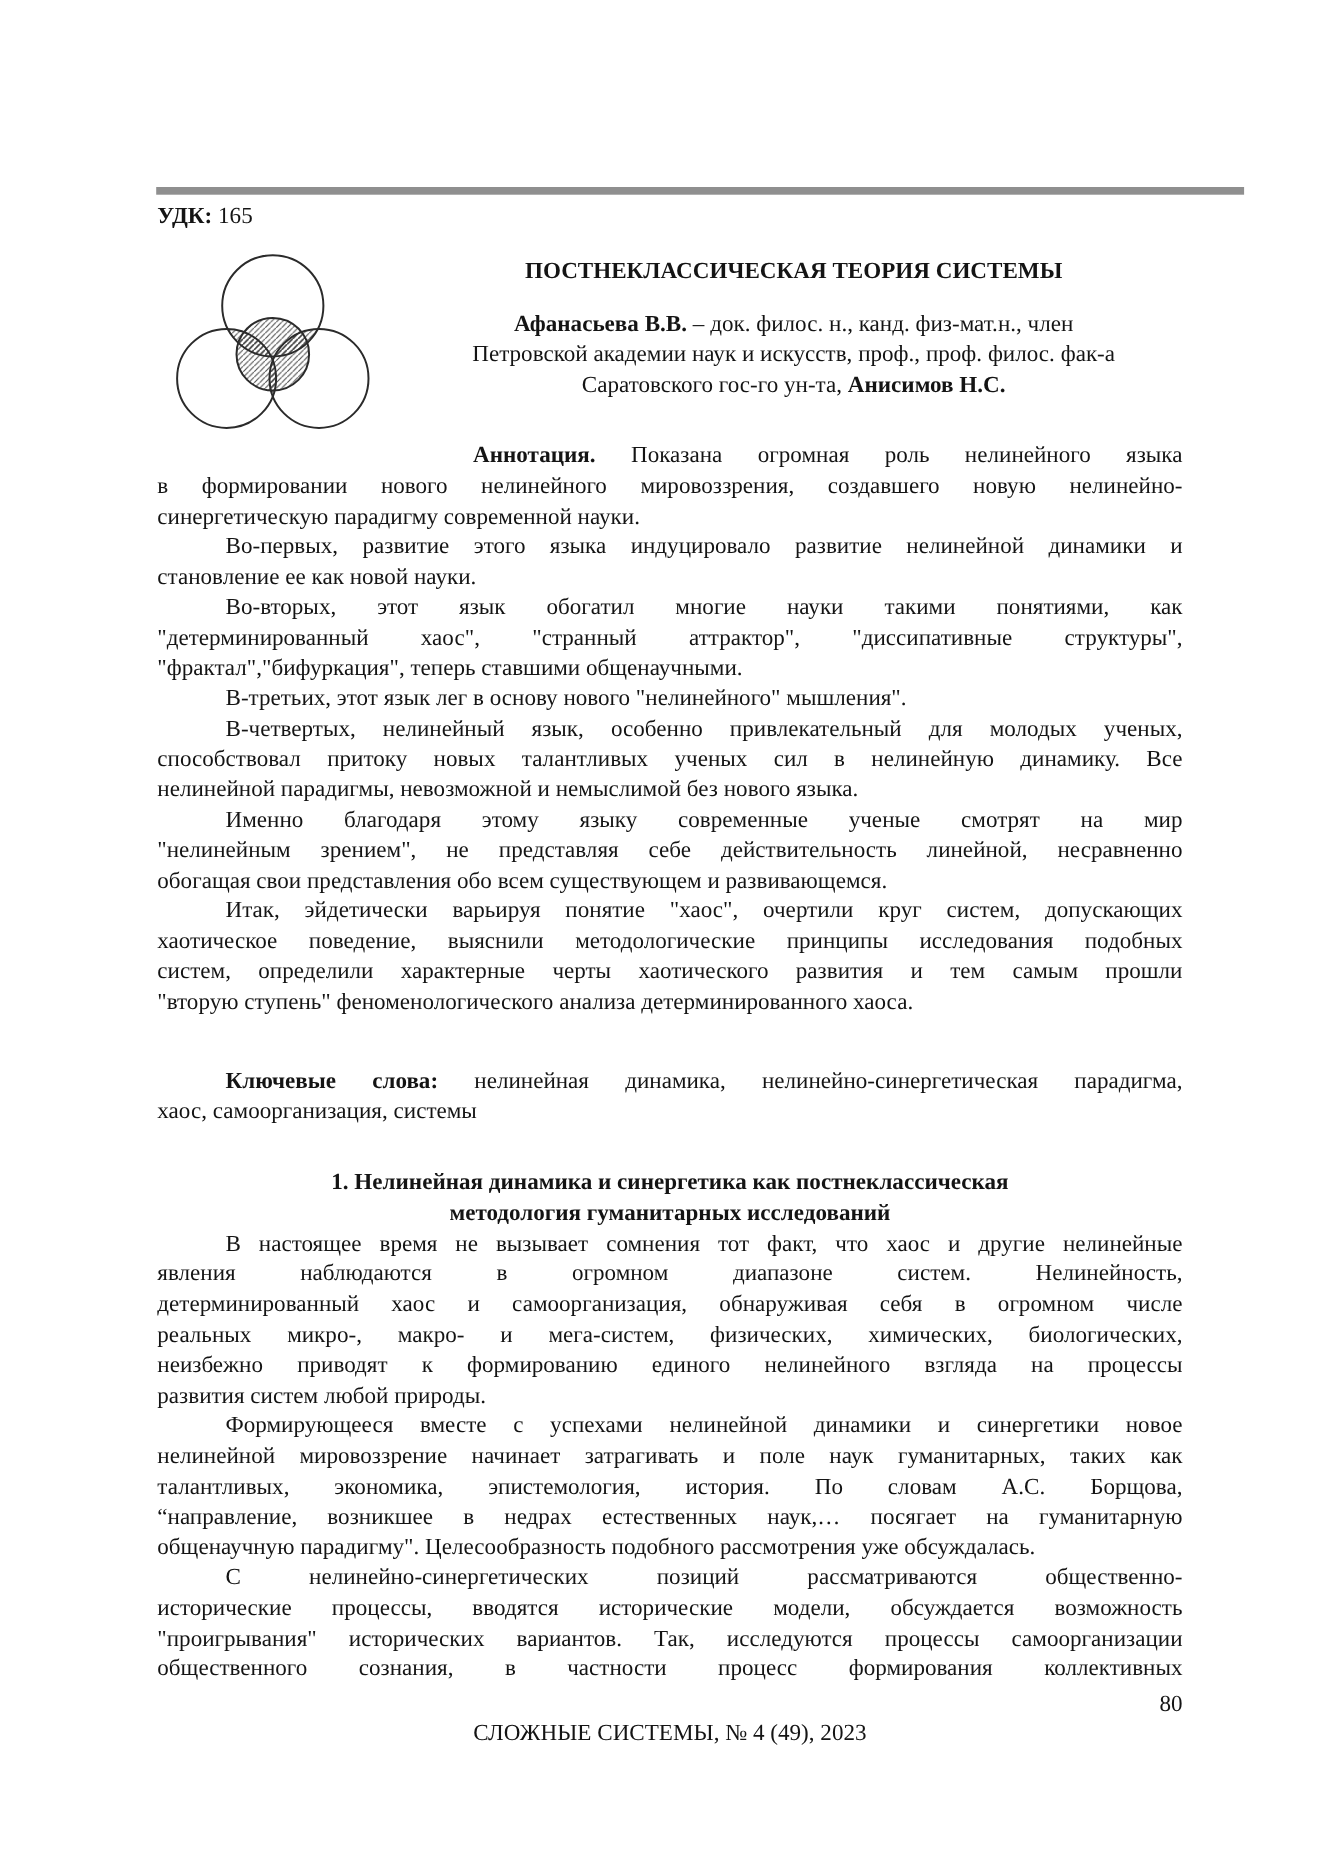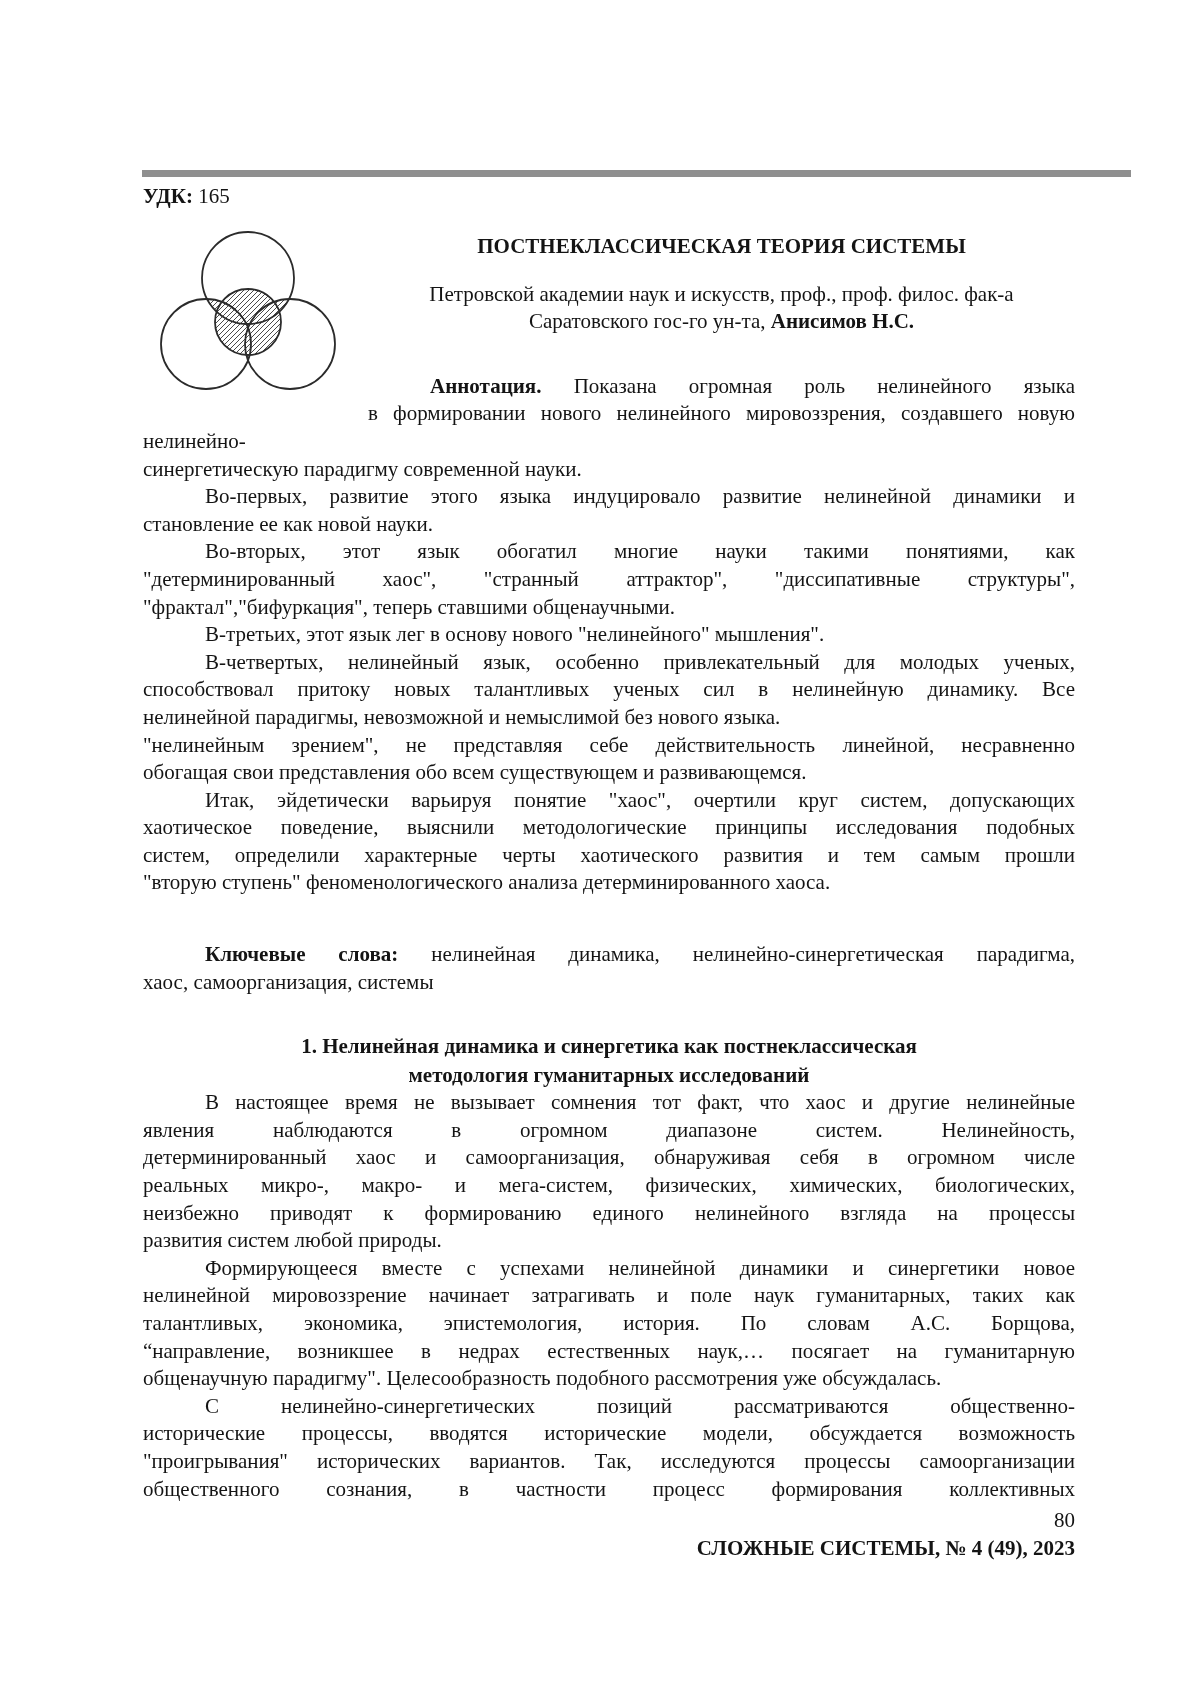--- a/index.html
+++ b/index.html
@@ -48,21 +48,21 @@
     text-align: center;
     font-weight: bold;
     line-height: 28.5px;
   }
   
   .tl { text-align: justify; }
   .jl { text-align-last: justify; }
   .ll { text-align-last: left; }
   .ind { text-indent: 62px; }
   .pagenum { margin-top: 4px; text-align: right; }
-  .footer { text-align: right; font-weight: bold; }
+  .footer { text-align: center; }
 </style>
 </head>
 <body>
 
 <div class="page">
 
   <div class="topbar"></div>
 
   <div class="udk"><b>УДК:</b><span> 165</span></div>
 
@@ -97,20 +97,21 @@
       <circle cx="102" cy="50" r="46" fill="none" stroke="#2b2b2b" stroke-width="1.8"></circle>
       <circle cx="60" cy="116" r="45" fill="none" stroke="#2b2b2b" stroke-width="1.8"></circle>
       <circle cx="144" cy="116" r="45" fill="none" stroke="#2b2b2b" stroke-width="1.8"></circle>
       <circle cx="102" cy="94" r="33" fill="none" stroke="#2b2b2b" stroke-width="1.8"></circle>
     </svg>
   </div>
 
   <div class="title">ПОСТНЕКЛАССИЧЕСКАЯ ТЕОРИЯ СИСТЕМЫ</div>
 
   <div class="authors">
+    <div class="aline"><b>Афанасьева В.В.</b><span> – док. филос. н., канд. физ-мат.н., член</span></div>
     <div class="aline">Петровской академии наук и искусств, проф., проф. филос. фак-а</div>
     <div class="aline"><span>Саратовского гос-го ун-та, </span><b>Анисимов Н.С.</b></div>
   </div>
 
   <div class="abstract">
       <div class="tl jl ind"><b>Аннотация.</b> Показана огромная роль нелинейного языка</div>
       <div class="tl jl">в формировании нового нелинейного мировоззрения, создавшего новую нелинейно-</div>
       <div class="tl ll">синергетическую парадигму современной науки.</div>
     </div>
 
@@ -125,20 +126,21 @@
     </div>
   <div>
       <div class="tl ll ind">В-третьих, этот язык лег в основу нового "нелинейного" мышления".</div>
     </div>
   <div>
       <div class="tl jl ind">В-четвертых, нелинейный язык, особенно привлекательный для молодых ученых,</div>
       <div class="tl jl">способствовал притоку новых талантливых ученых сил в нелинейную динамику. Все</div>
       <div class="tl ll">нелинейной парадигмы, невозможной и немыслимой без нового языка.</div>
     </div>
   <div>
+      <div class="tl jl ind">Именно благодаря этому языку современные ученые смотрят на мир</div>
       <div class="tl jl">"нелинейным зрением", не представляя себе действительность линейной, несравненно</div>
       <div class="tl ll">обогащая свои представления обо всем существующем и развивающемся.</div>
     </div>
   <div>
       <div class="tl jl ind">Итак, эйдетически варьируя понятие "хаос", очертили круг систем, допускающих</div>
       <div class="tl jl">хаотическое поведение, выяснили методологические принципы исследования подобных</div>
       <div class="tl jl">систем, определили характерные черты хаотического развития и тем самым прошли</div>
       <div class="tl ll">"вторую ступень" феноменологического анализа детерминированного хаоса.</div>
     </div>
 

